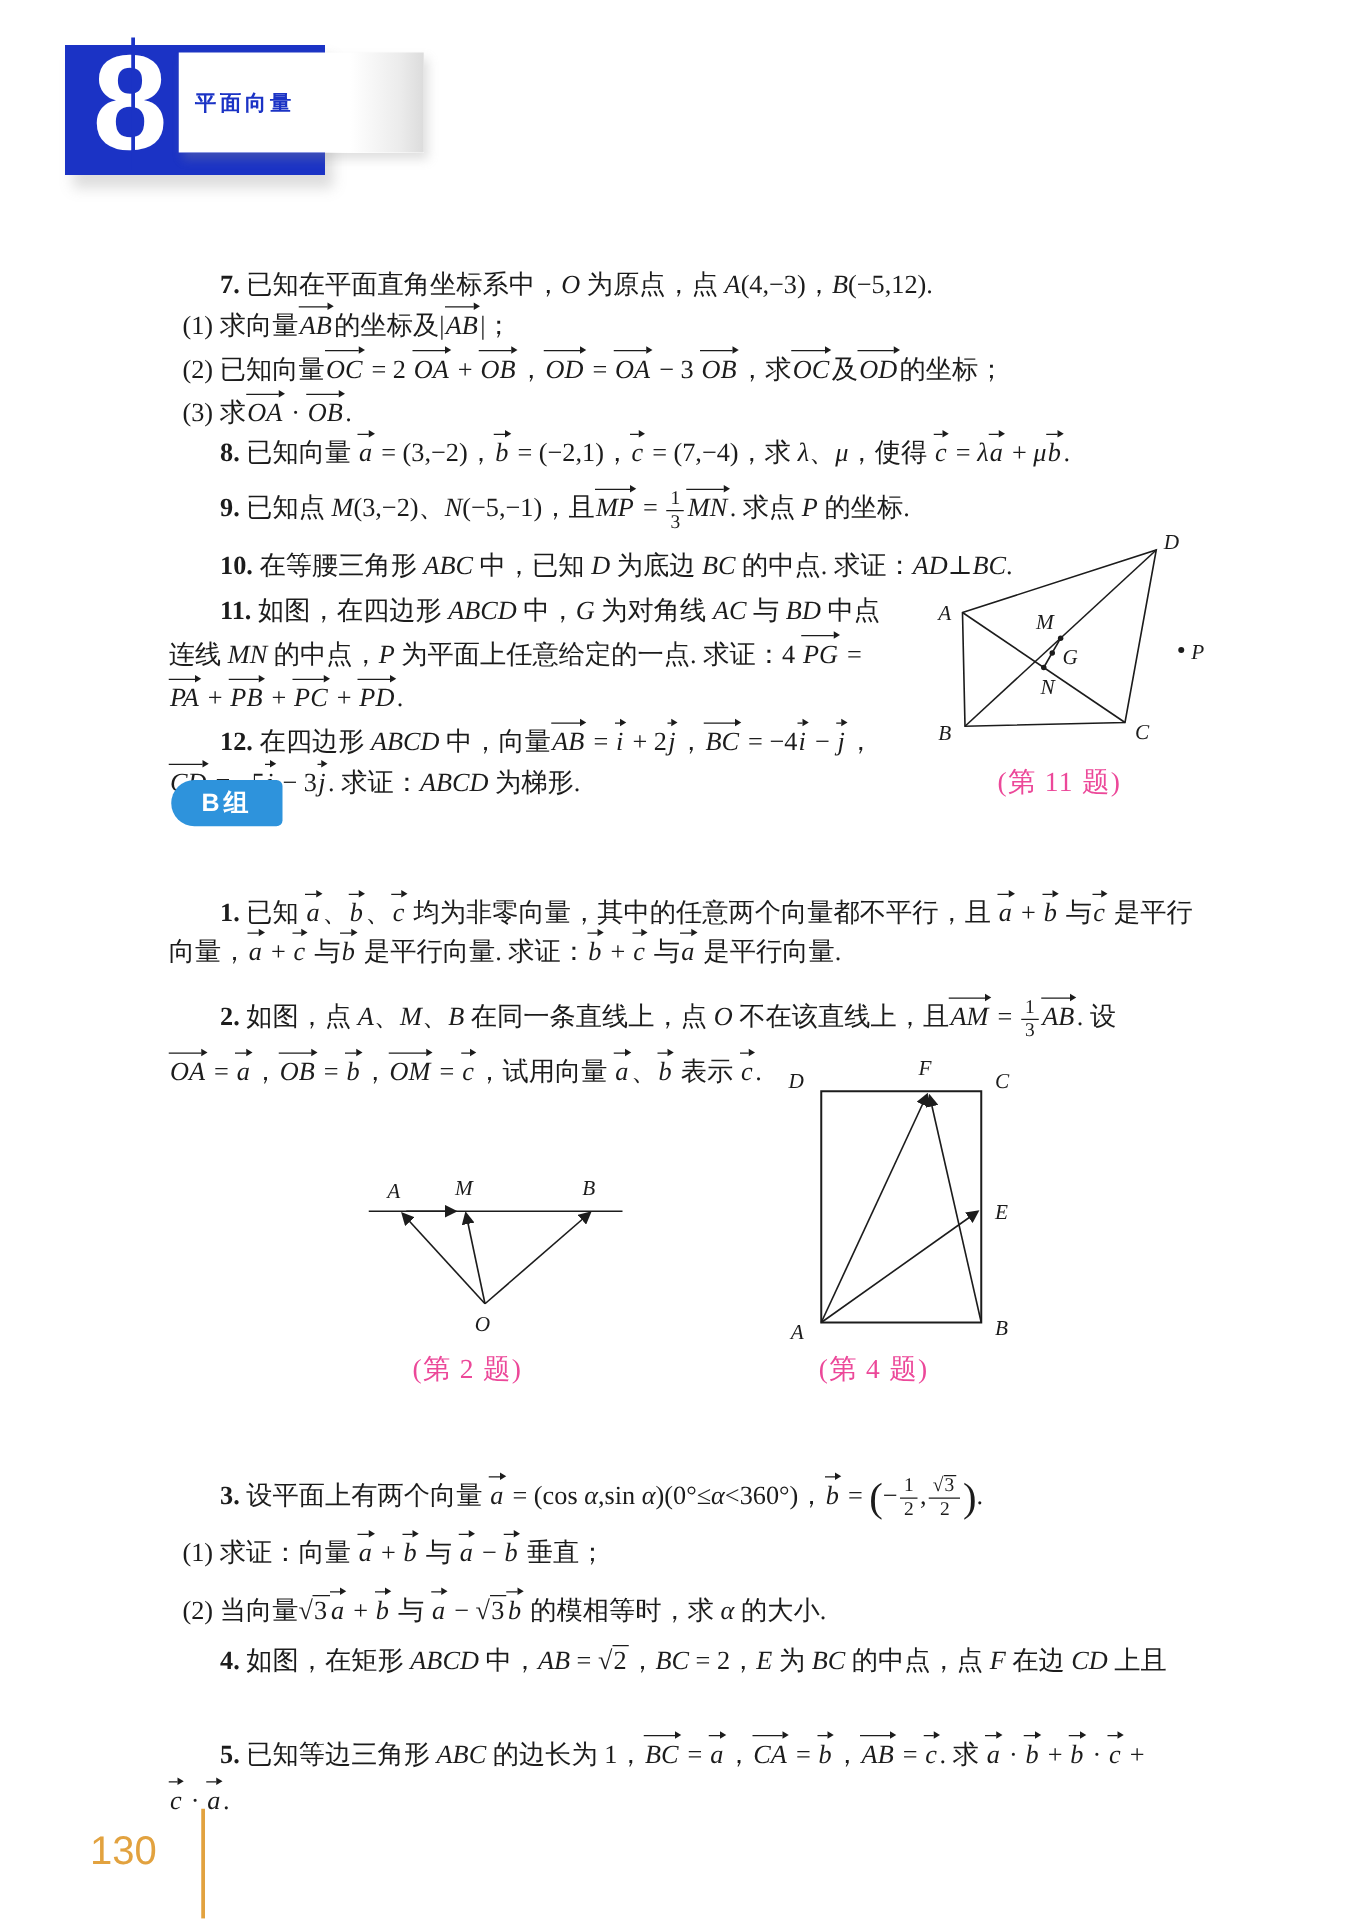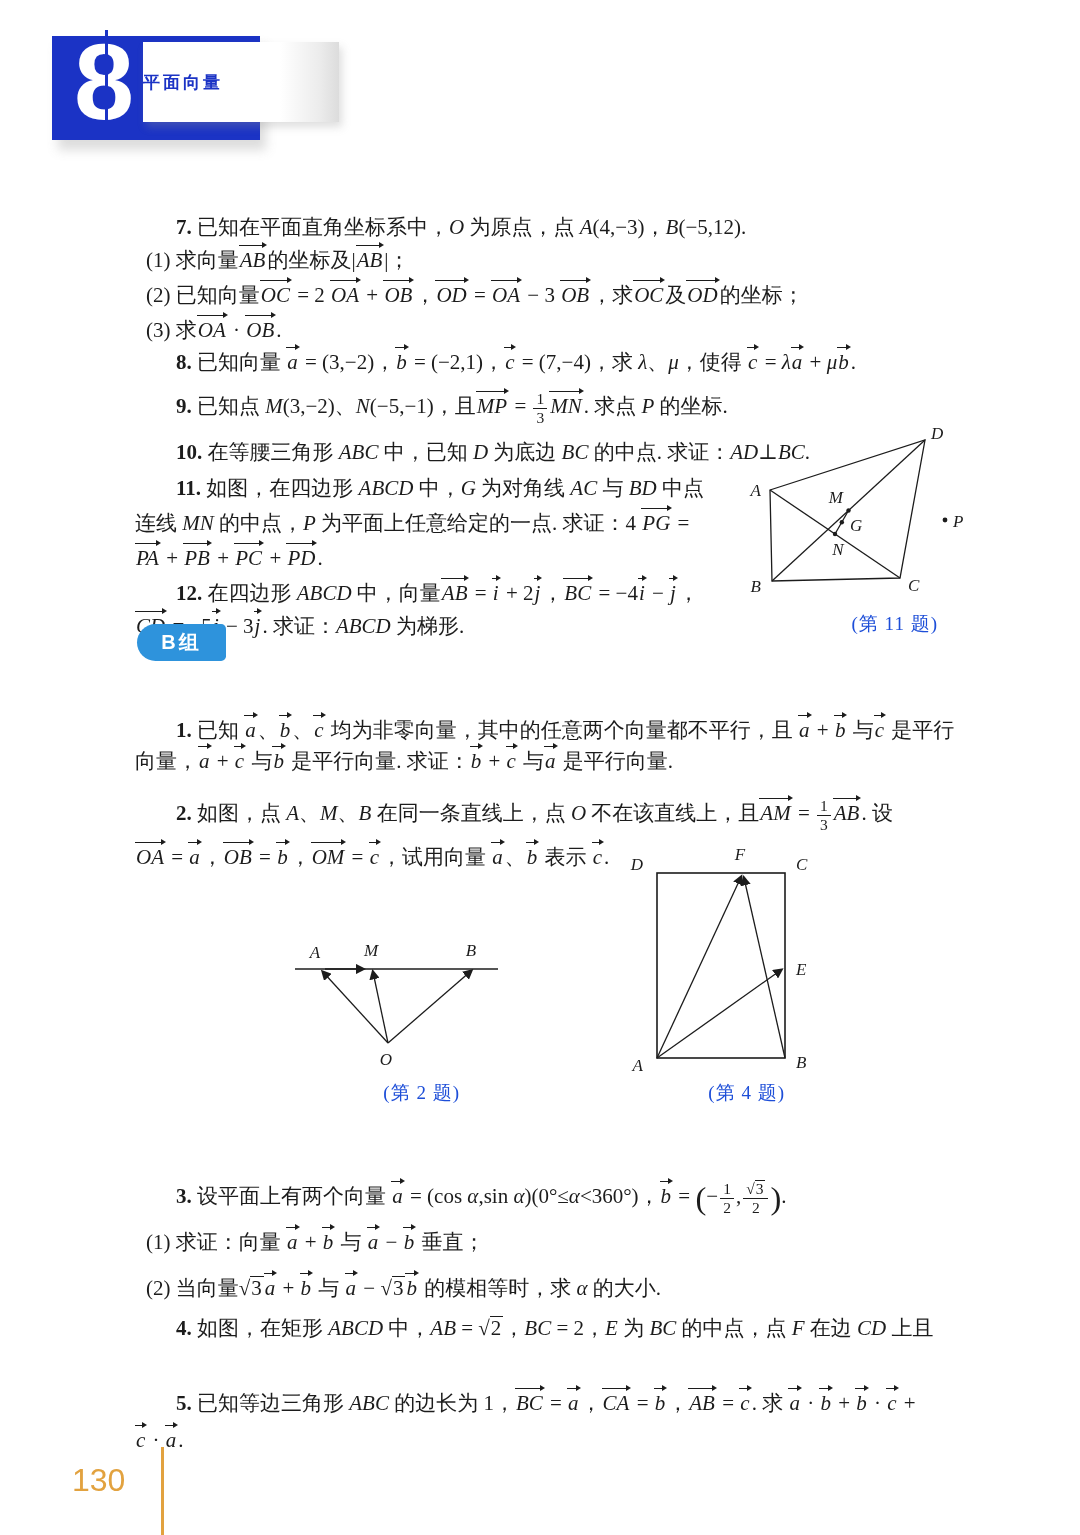--- a/index.html
+++ b/index.html
@@ -8,21 +8,21 @@
   
   .chapter-box{position:absolute;left:52px;top:36px;width:208px;height:104px;background:#1B33C5;
                box-shadow:6px 10px 10px rgba(120,120,120,.25);}
   .chapter-num{position:absolute;left:22px;top:-16px;font-family:"Liberation Sans",sans-serif;
                font-weight:bold;font-size:108px;line-height:124px;color:#fff;}
   .chapter-num::after{content:"";position:absolute;left:52%;top:10px;bottom:8px;width:3px;background:#1B33C5;}
   .chapter-title-box{position:absolute;left:143px;top:42px;width:196px;height:80px;
                background:linear-gradient(90deg,#ffffff 70%,#ececec 90%,#dcdcdc 100%);
                box-shadow:3px 5px 8px rgba(150,150,150,.3);display:flex;align-items:center;}
   .chapter-title{font-family:"Liberation Sans",sans-serif;font-weight:bold;font-size:17px;
-               letter-spacing:3px;color:#1B33C5;}
+               letter-spacing:3px;color:#1B33C5;padding-left:13px;}
   
   .ln{position:absolute;font-size:21px;line-height:30px;white-space:nowrap;margin-top:42px;}
   .ln b{font-weight:bold;}
   .ln i{font-family:"Liberation Serif",serif;font-style:italic;}
   
   .v{font-style:italic;position:relative;display:inline-block;line-height:1.05;
      padding:0 2px 0 1px;font-family:"Liberation Serif",serif;}
   .v::before{content:"";position:absolute;left:0;right:5px;top:-4px;border-top:1.4px solid #1c1c1c;}
   .v::after{content:"";position:absolute;right:0;top:-7px;width:0;height:0;
      border-top:3px solid transparent;border-bottom:3px solid transparent;border-left:5.5px solid #1c1c1c;}
@@ -36,21 +36,21 @@
   
   .bp{font-size:1.55em;vertical-align:-0.18em;font-weight:300;}
   
   .b-badge{position:absolute;left:137px;top:624px;width:89px;height:37px;background:#2E93DC;
            border-radius:19px 5px 5px 19px;display:flex;align-items:center;justify-content:center;}
   .b-badge span{color:#fff;font-family:"Liberation Sans",sans-serif;font-weight:bold;
            font-size:20px;letter-spacing:3px;}
   
   .fig{position:absolute;}
   .flbl{font-family:"Liberation Serif",serif;font-style:italic;font-size:17px;fill:#1c1c1c;}
-  .fig-caption{position:absolute;font-size:19px;color:#1d4ed8;text-align:right;letter-spacing:1px;}
+  .fig-caption{position:absolute;font-size:22px;color:#ec4899;text-align:left;letter-spacing:1px;}
   
   .page-num{position:absolute;left:72px;top:1462px;font-family:"Liberation Sans",sans-serif;
             font-size:32px;color:#E2A23F;}
   .footer-rule{position:absolute;left:161px;top:1447px;width:2.5px;height:88px;background:#E2A23F;}
 </style>
 </head>
 <body>
 
 <div class="page">
 

